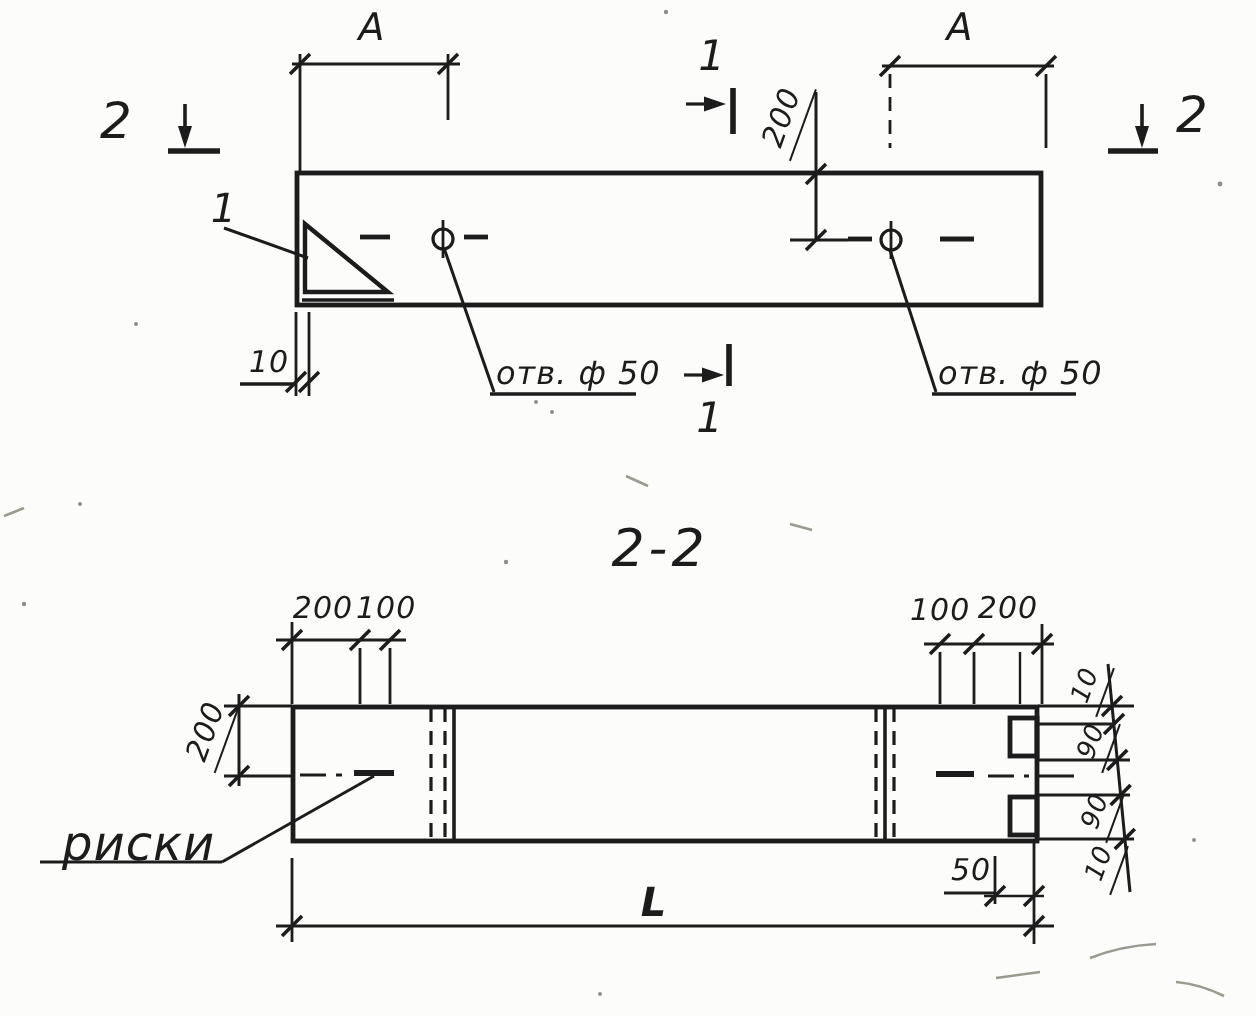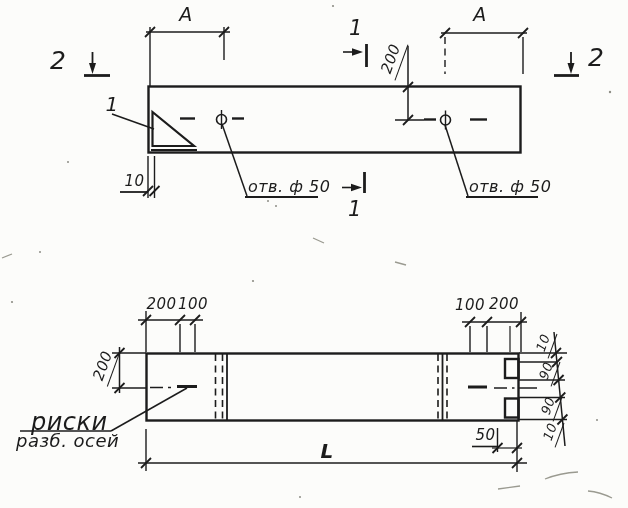--- a/index.html
+++ b/index.html
@@ -237,33 +237,33 @@
 
   <span class="lbl c" style="left:101px;top:94px;width:22px;font-size:20px">1</span>
 
   <span class="lbl rot c" style="left:374px;top:50px;width:38px;height:16px;font-size:15px">200</span>
 
   <span class="lbl" style="left:248px;top:179px;font-size:16px">отв. ф 50</span>
   <span class="lbl" style="left:469px;top:179px;font-size:16px">отв. ф 50</span>
 
   <span class="lbl c" style="left:121px;top:174px;width:27px;font-size:15px">10</span>
 
+  <span class="lbl c" style="left:298px;top:262px;width:64px;font-size:26px;letter-spacing:2px">2-2</span>
 
   <span class="lbl c" style="left:146px;top:297px;width:31px;font-size:15px">200</span>
   <span class="lbl c" style="left:178px;top:297px;width:30px;font-size:15px">100</span>
   <span class="lbl c" style="left:455px;top:298px;width:30px;font-size:15px">100</span>
   <span class="lbl c" style="left:488px;top:297px;width:32px;font-size:15px">200</span>
 
   <span class="lbl rot c" style="left:87px;top:357px;width:36px;height:16px;font-size:15px">200</span>
 
   <span class="lbl rot c" style="left:532px;top:335px;width:26px;height:14px;font-size:13px">10</span>
   <span class="lbl rot c" style="left:535px;top:363px;width:26px;height:14px;font-size:13px">90</span>
   <span class="lbl rot c" style="left:537px;top:398px;width:26px;height:14px;font-size:13px">90</span>
   <span class="lbl rot c" style="left:539px;top:424px;width:26px;height:14px;font-size:13px">10</span>
 
   <span class="lbl c" style="left:472px;top:428px;width:27px;font-size:15px">50</span>
 
   <span class="lbl c bold" style="left:310px;top:441px;width:34px;font-size:20px">L</span>
 
   <span class="lbl" style="left:31px;top:410px;font-size:24px">риски</span>
-  <span class="lbl" style="left:16px;top:432px;font-size:18px">разб. осей</span>
 
 </div>
 
 </body></html>

